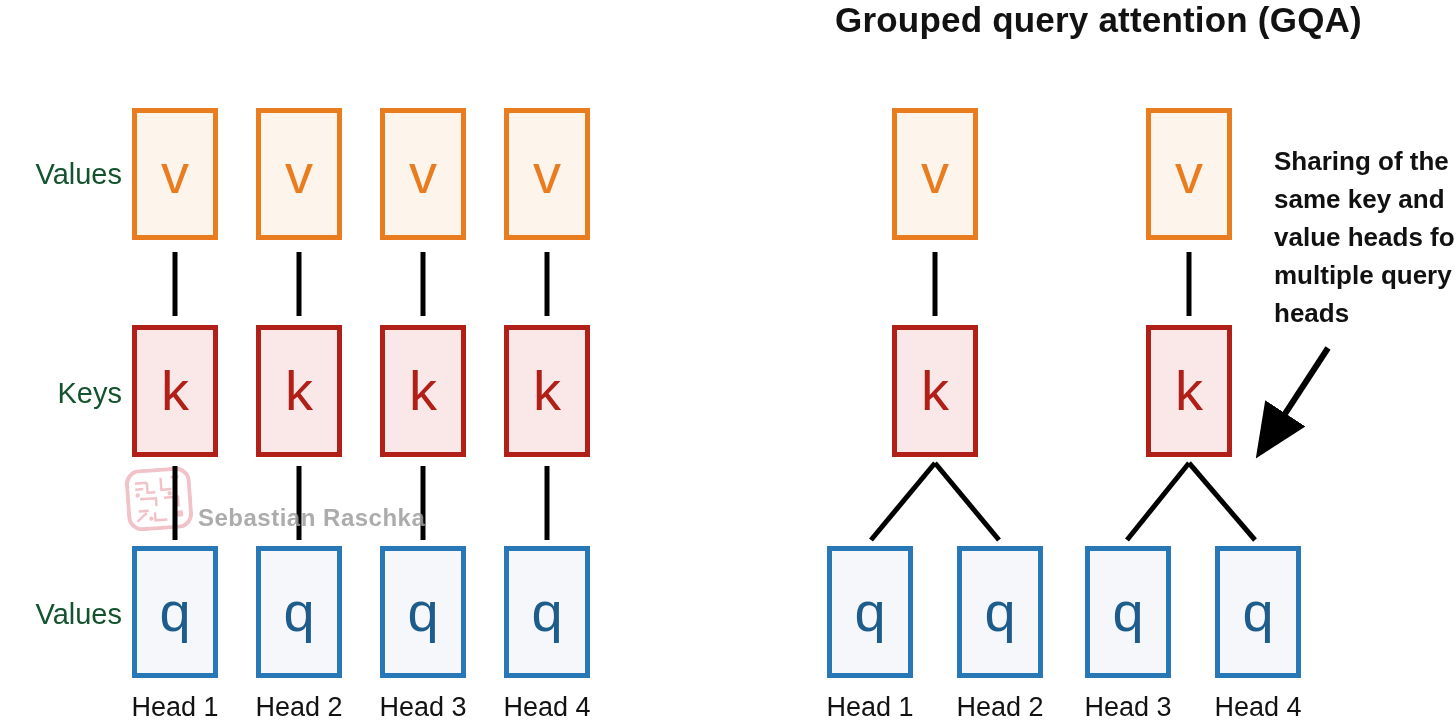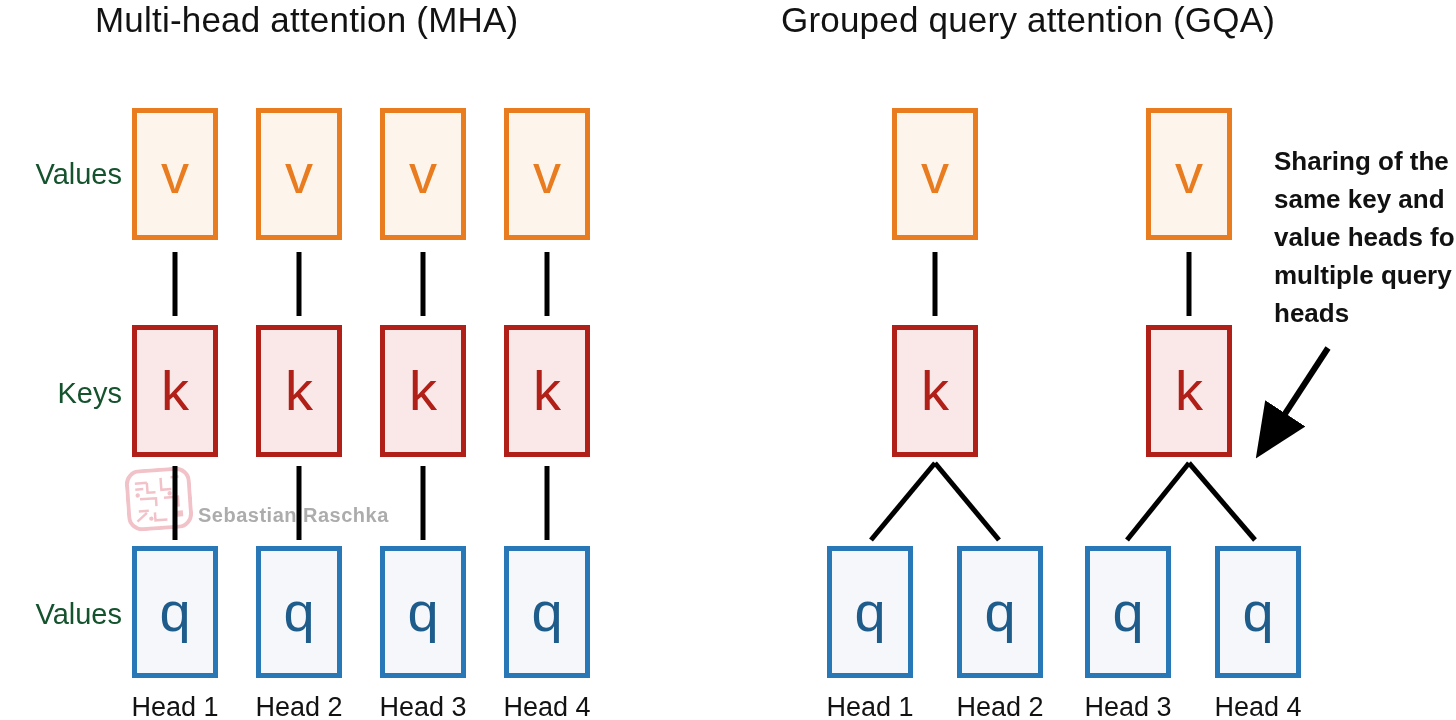--- a/index.html
+++ b/index.html
@@ -5,21 +5,21 @@
   html,body{margin:0;padding:0;background:#ffffff;}
   #canvas{
     position:relative;width:1456px;height:720px;background:#ffffff;overflow:hidden;
     font-family:"Liberation Sans", sans-serif;color:#141414;
   }
   .title{
     position:absolute;top:0;font-size:35px;line-height:40px;letter-spacing:0.2px;color:#121212;
     white-space:nowrap;
   }
   #mha-title{left:95px;}
-  #gqa-title{left:781px;}
+  #gqa-title{left:835px;font-weight:bold;}
   .row-label{
     position:absolute;left:0;width:122px;text-align:right;font-size:29px;color:#14532d;
   }
   #label-values{top:158px;}
   #label-keys{top:377px;}
   #label-queries{top:598px;}
   .box{
     position:absolute;width:86px;height:132px;box-sizing:border-box;
     border:5px solid #000;display:flex;align-items:center;justify-content:center;
     font-size:56px;line-height:56px;
@@ -46,30 +46,29 @@
   #annotation{
     position:absolute;left:1274px;top:142px;width:184px;
     font-size:26px;line-height:38px;font-weight:700;color:#111111;
   }
   #annotation .ann-line{display:block;white-space:nowrap;}
   #watermark-logo{
     position:absolute;left:126px;top:468px;width:66px;height:62px;
     transform:rotate(-4deg);opacity:0.55;
   }
   #watermark-text{
-    position:absolute;left:198px;top:504px;font-size:20px;font-weight:700;
+    position:absolute;left:198px;top:504px;font-size:24px;font-weight:700;
     color:rgba(158,158,158,0.85);white-space:nowrap;letter-spacing:0.5px;
   }
 </style>
 </head>
 <body>
 
 <div id="canvas">
 
-  <div class="title" id="mha-title">Multi-head attention (MHA)</div>
   <div class="title" id="gqa-title">Grouped query attention (GQA)</div>
 
   <div class="row-label" id="label-values">Values</div>
   <div class="row-label" id="label-keys">Keys</div>
   <div class="row-label" id="label-queries">Values</div>
 
   <svg id="watermark-logo" viewBox="0 0 66 62">
     <rect x="2" y="2" width="62" height="58" rx="13" fill="none" stroke="#e8919e" stroke-width="4"></rect>
     <path d="M10 14 h12 M10 20 h8 M22 14 v10 h8 M36 10 v12 h10 M46 10 h8 M14 30 h16 v8 M38 30 h14 v10 M12 42 h10 M28 44 v8 h12 M10 52 l10 -8" fill="none" stroke="#e8919e" stroke-width="2.5"></path>
     <circle cx="12" cy="26" r="2.2" fill="#e8919e"></circle>

